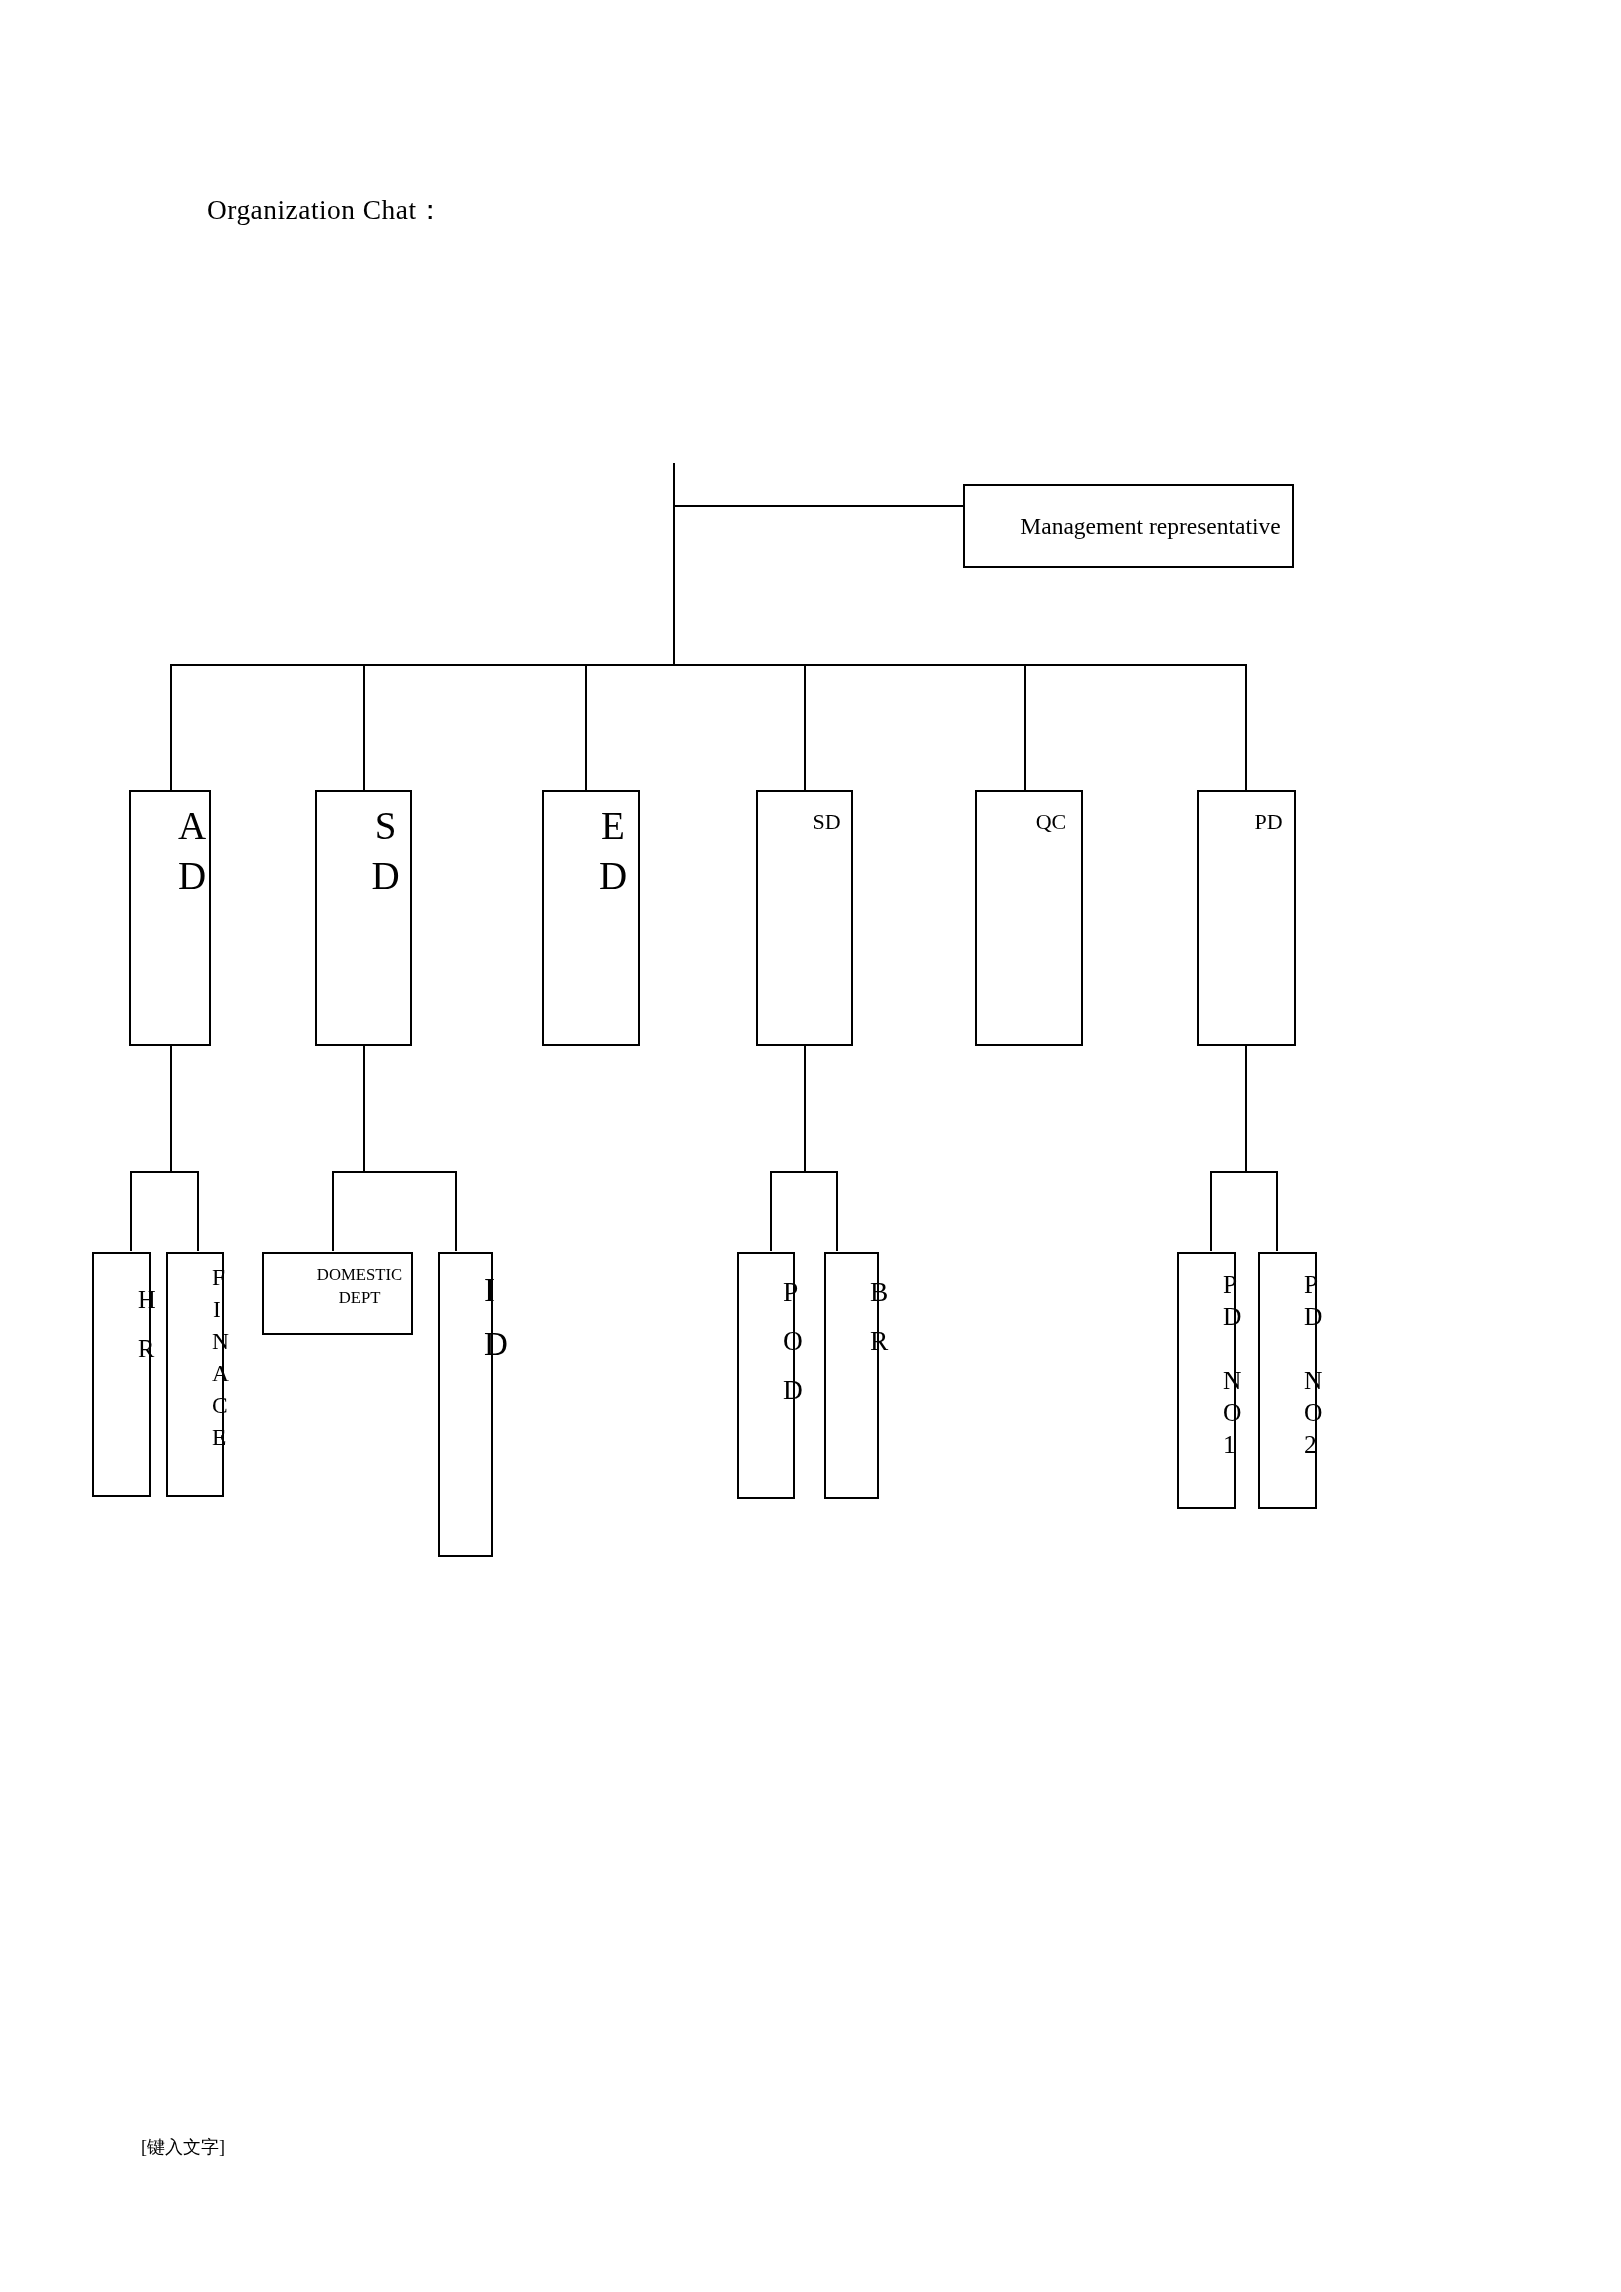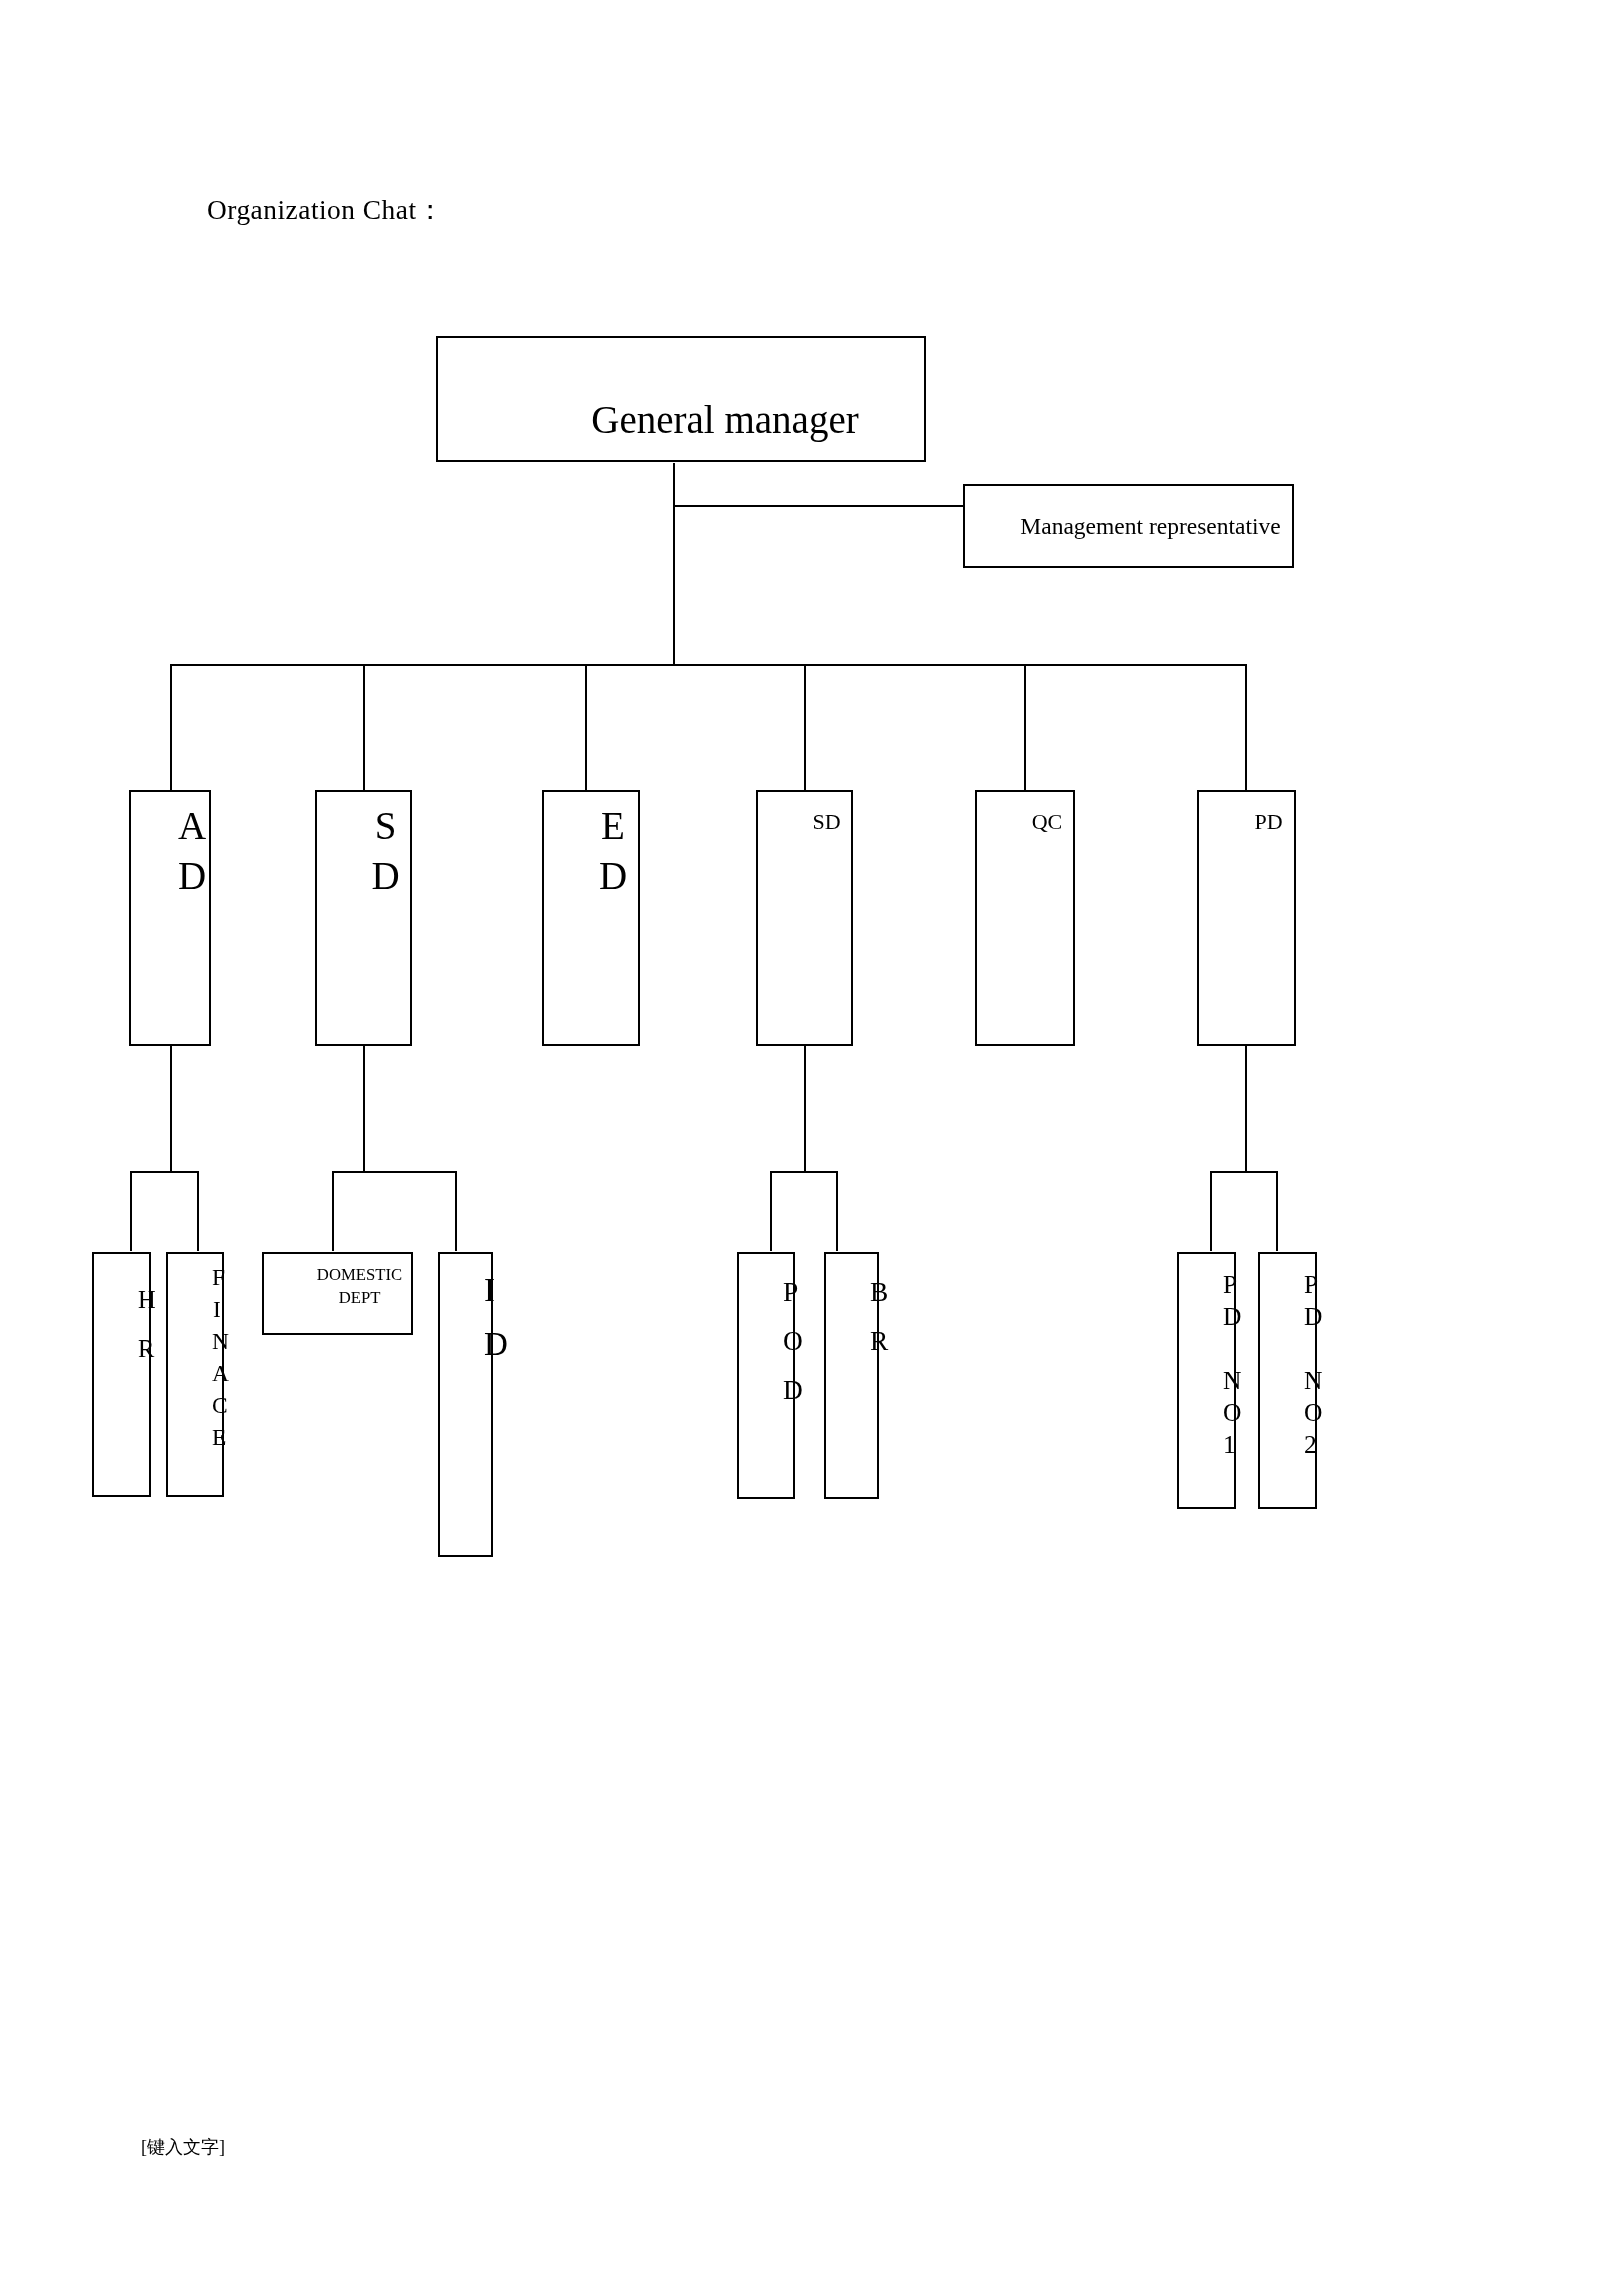--- a/index.html
+++ b/index.html
@@ -48,23 +48,20 @@
   .pdno1box{left:1177px;width:59px;height:257px;font-size:25.5px;line-height:32px;padding-top:14.7px;}
   .pdno2box{left:1258px;width:59px;height:257px;font-size:25.5px;line-height:32px;padding-top:14.7px;}
 </style>
 </head>
 <body>
 
 <div class="page">
 
   <div class="doc-title">Organization Chat：</div>
 
-  <div class="box bold-border gm">
-    <span>General manager</span>
-  </div>
   <div class="box bold-border mr">
     <span>Management representative</span>
   </div>
 
   <div class="vline" style="left:673px;top:463px;width:2px;height:201px;"></div>
   <div class="hline" style="left:675px;top:505px;width:288px;height:2px;"></div>
   <div class="hline" style="left:170px;top:664px;width:1077px;height:2px;"></div>
 
   <div class="vline" style="left:170px;top:664px;width:2px;height:126px;"></div>
   <div class="vline" style="left:363px;top:664px;width:2px;height:126px;"></div>
@@ -73,21 +70,21 @@
   <div class="vline" style="left:1024px;top:664px;width:2px;height:126px;"></div>
   <div class="vline" style="left:1245px;top:664px;width:2px;height:126px;"></div>
 
   <div class="box dept v-lg" style="left:129px;width:82px;"><span>A
 D</span></div>
   <div class="box dept v-lg" style="left:315px;width:97px;"><span>S
 D</span></div>
   <div class="box dept v-lg" style="left:542px;width:98px;"><span>E
 D</span></div>
   <div class="box dept h-md" style="left:756px;width:97px;"><span>SD</span></div>
-  <div class="box dept h-md" style="left:975px;width:100px;"><span>QC</span></div>
+  <div class="box dept h-md" style="left:975px;width:108px;"><span>QC</span></div>
   <div class="box dept h-md" style="left:1197px;width:99px;"><span>PD</span></div>
 
   <div class="vline" style="left:170px;top:1046px;width:2px;height:125px;"></div>
   <div class="vline" style="left:363px;top:1046px;width:2px;height:125px;"></div>
   <div class="vline" style="left:804px;top:1046px;width:2px;height:125px;"></div>
   <div class="vline" style="left:1245px;top:1046px;width:2px;height:125px;"></div>
 
   <div class="hline" style="left:130px;top:1171px;width:69px;height:2px;"></div>
   <div class="hline" style="left:332px;top:1171px;width:124px;height:2px;"></div>
   <div class="hline" style="left:770px;top:1171px;width:68px;height:2px;"></div>

